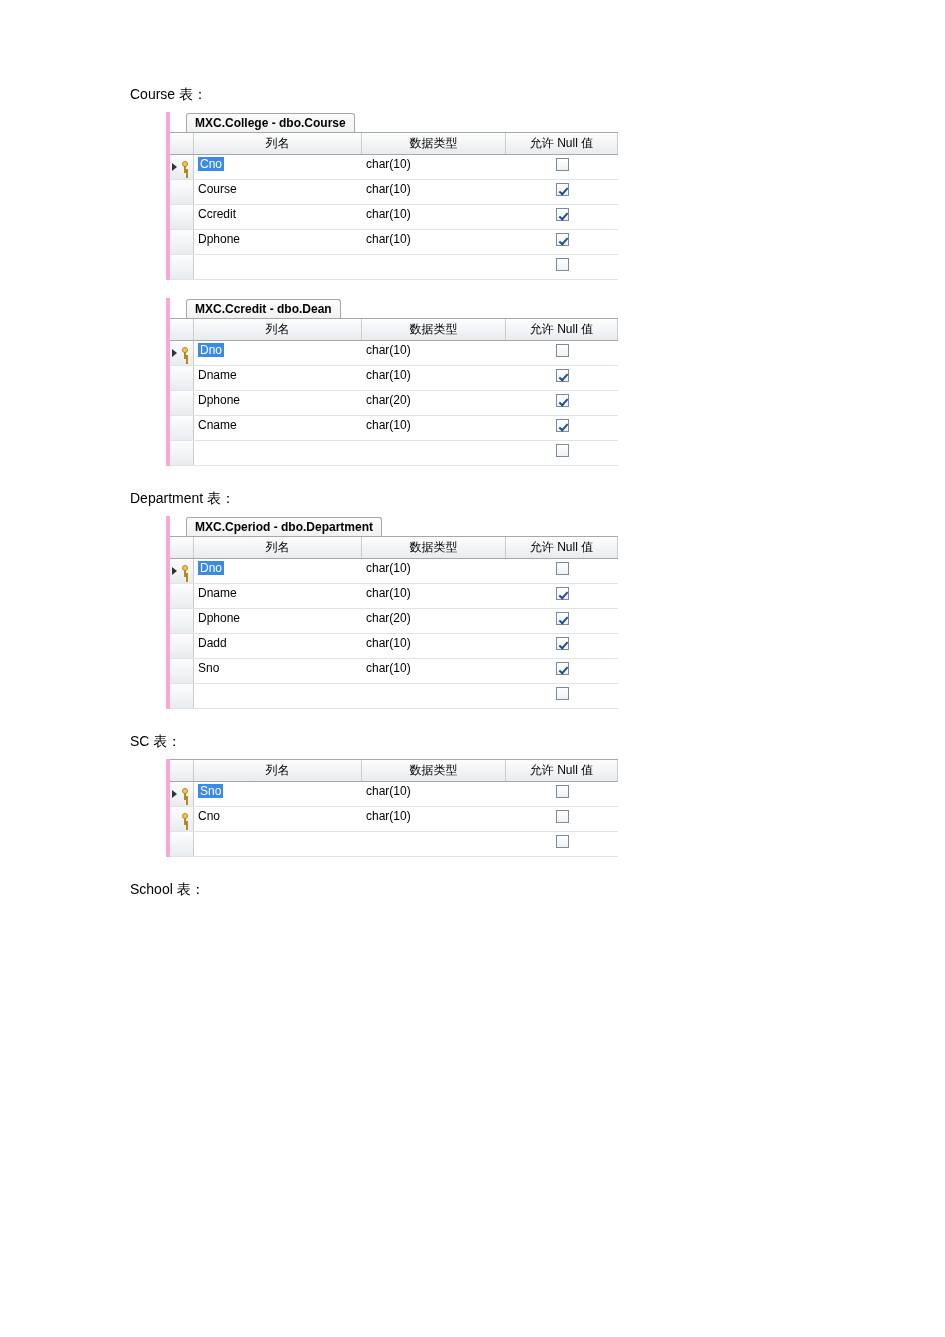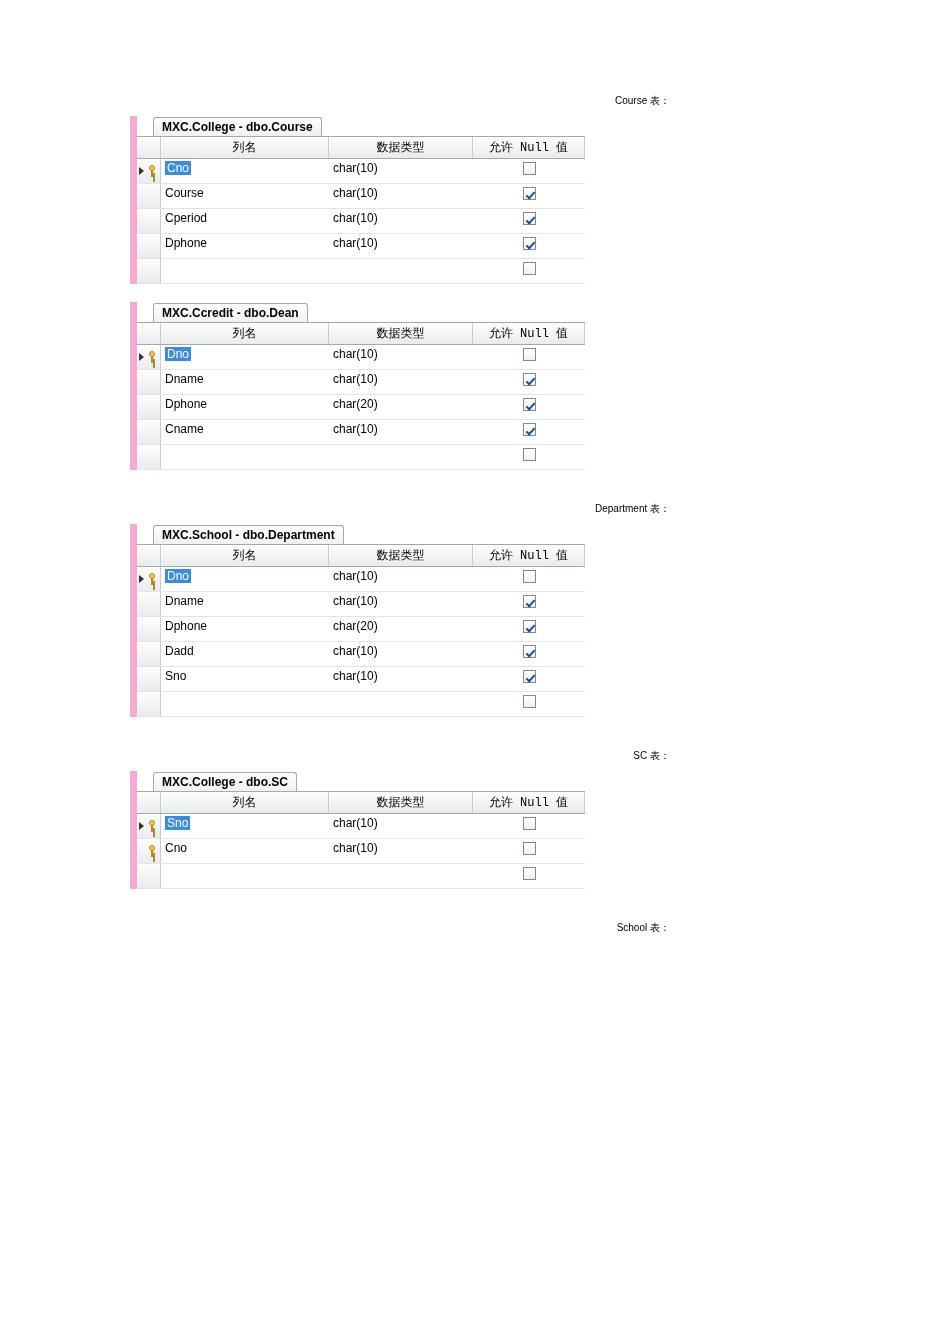--- a/index.html
+++ b/index.html
@@ -9,29 +9,29 @@
     font-family: "Segoe UI", Tahoma, Arial, sans-serif;
     font-size: 12px;
     color: #000;
     width: 945px;
   }
   .page {
     padding: 80px 0 0 130px;
     width: 540px;
   }
   .section-title {
-    font-size: 10px;
-    margin: 14px 0 8px 0;
+    font-size: 14px;
+    margin: 6px 0 8px 0;
     font-weight: normal;
-    text-align: right;
   }
   .grid-wrap {
-    border-left: 7px solid #f9a8d4;
+    border-left: 4px solid #f9a8d4;
     display: inline-block;
     vertical-align: top;
+    margin-left: 36px;
   }
   .tab {
     display: inline-block;
     background: linear-gradient(#fdfdfd, #f1f1f1);
     border: 1px solid #a8a8a8;
     border-bottom: none;
     border-top-left-radius: 3px;
     border-top-right-radius: 3px;
     font-weight: bold;
     font-size: 12px;
@@ -51,21 +51,20 @@
     border-bottom: 1px solid #a8a8a8;
     font-size: 12px;
   }
   .hcell {
     border-right: 1px solid #c8cdd3;
     padding: 2px 4px;
     text-align: center;
     box-sizing: border-box;
     overflow: hidden;
     white-space: nowrap;
-    font-family: Liberation Mono, monospace;
   }
   .rows { }
   .row {
     display: flex;
     height: 24px;
     align-items: flex-start;
     border-bottom: 1px solid #e0e3e7;
     font-size: 12px;
   }
   .row.empty .cell { color: transparent; }
@@ -166,21 +165,21 @@
           <div class="cell c-null"><span class="chk"></span></div>
         </div>
         <div class="row">
           <div class="cell gutter c-gutter"></div>
           <div class="cell c-name"><span>Course</span></div>
           <div class="cell c-type">char(10)</div>
           <div class="cell c-null"><span class="chk checked"></span></div>
         </div>
         <div class="row">
           <div class="cell gutter c-gutter"></div>
-          <div class="cell c-name"><span>Cperiod</span></div>
+          <div class="cell c-name"><span>Ccredit</span></div>
           <div class="cell c-type">char(10)</div>
           <div class="cell c-null"><span class="chk checked"></span></div>
         </div>
         <div class="row">
           <div class="cell gutter c-gutter"></div>
           <div class="cell c-name"><span>Dphone</span></div>
           <div class="cell c-type">char(10)</div>
           <div class="cell c-null"><span class="chk checked"></span></div>
         </div>
         <div class="row empty">
@@ -221,21 +220,21 @@
           <div class="cell c-name"><span>Cname</span></div>
           <div class="cell c-type">char(10)</div>
           <div class="cell c-null"><span class="chk checked"></span></div>
         </div>
         <div class="row empty">
           <div class="cell gutter c-gutter"></div>
           <div class="cell c-name"></div>
           <div class="cell c-type"></div>
           <div class="cell c-null"><span class="chk"></span></div>
         </div>
-      </div></div><div class="after-space"></div><div class="section-title">Department 表：</div><div class="grid-wrap"><div class="tab-strip"><span class="tab">MXC.School - dbo.Department</span></div><div class="header-row">
+      </div></div><div class="after-space"></div><div class="section-title">Department 表：</div><div class="grid-wrap"><div class="tab-strip"><span class="tab">MXC.Cperiod - dbo.Department</span></div><div class="header-row">
         <div class="hcell c-gutter"></div>
         <div class="hcell c-name">列名</div>
         <div class="hcell c-type">数据类型</div>
         <div class="hcell c-null">允许 Null 值</div>
       </div><div class="rows">
         <div class="row">
           <div class="cell gutter c-gutter">
             <span class="row-arrow"></span>
             <span class="key-icon"></span>
           </div>
@@ -266,21 +265,21 @@
           <div class="cell c-name"><span>Sno</span></div>
           <div class="cell c-type">char(10)</div>
           <div class="cell c-null"><span class="chk checked"></span></div>
         </div>
         <div class="row empty">
           <div class="cell gutter c-gutter"></div>
           <div class="cell c-name"></div>
           <div class="cell c-type"></div>
           <div class="cell c-null"><span class="chk"></span></div>
         </div>
-      </div></div><div class="after-space"></div><div class="section-title">SC 表：</div><div class="grid-wrap"><div class="tab-strip"><span class="tab">MXC.College - dbo.SC</span></div><div class="header-row">
+      </div></div><div class="after-space"></div><div class="section-title">SC 表：</div><div class="grid-wrap"><div class="header-row">
         <div class="hcell c-gutter"></div>
         <div class="hcell c-name">列名</div>
         <div class="hcell c-type">数据类型</div>
         <div class="hcell c-null">允许 Null 值</div>
       </div><div class="rows">
         <div class="row">
           <div class="cell gutter c-gutter">
             <span class="row-arrow"></span>
             <span class="key-icon"></span>
           </div>

